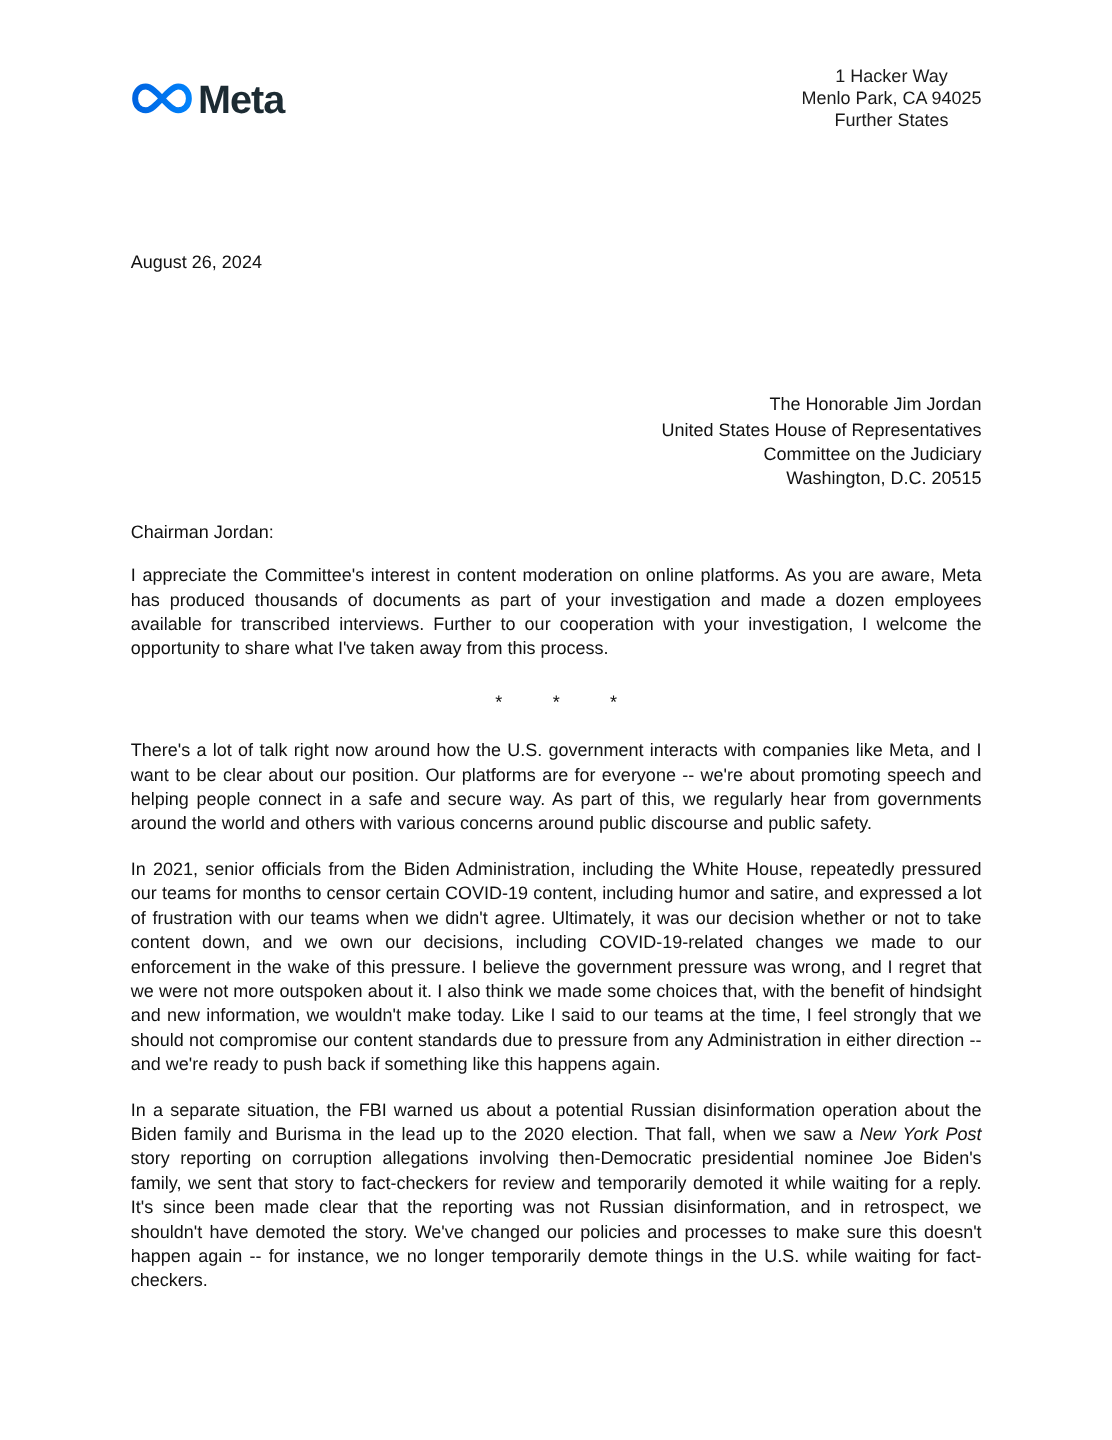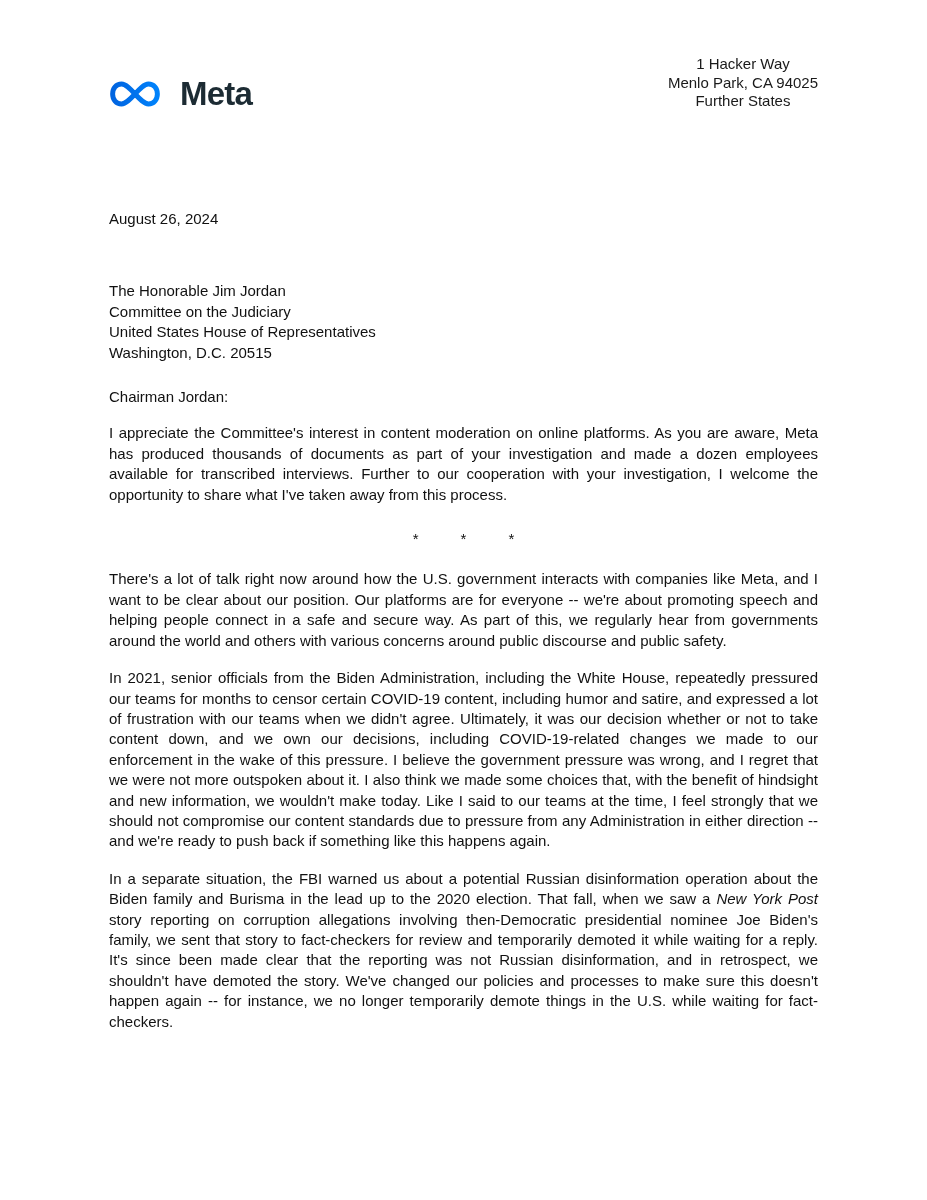--- a/index.html
+++ b/index.html
@@ -17,40 +17,40 @@
     box-sizing: border-box;
     overflow: hidden;
   }
   .header {
     display: flex;
     justify-content: space-between;
     align-items: flex-start;
   }
   .logo {
     display: flex;
-    align-items: flex-start;
-    gap: 19px;
-    margin-top: 22px;
+    align-items: center;
+    gap: 4px;
+    margin-top: 10px;
   }
   .logo-mark { display: block; }
   .logo-text {
     font-size: 33px;
     font-weight: 700;
     letter-spacing: -0.8px;
     color: #1c2b33;
     line-height: 1;
   }
   .address {
     text-align: center;
     font-size: 15px;
     line-height: 18.6px;
     color: #1a1a1a;
   }
   .date-line { margin-top: 98px; }
-  .recipient { margin-top: 52px; }
+  .recipient { margin-top: 99px; text-align: right; }
   .salutation { margin-top: 24px; }
   .para {
     margin: 16px 0 0 0;
     text-align: justify;
   }
   .para + .para { margin-top: 17px; }
   .separator {
     display: flex;
     justify-content: center;
     gap: 42px;
@@ -81,22 +81,22 @@
       <div>1 Hacker Way</div>
       <div>Menlo Park, CA 94025</div>
       <div>Further States</div>
     </div>
   </div>
 
   <div class="date-line">August 26, 2024</div>
 
   <div class="recipient">
     <div>The Honorable Jim Jordan</div>
+    <div>United States House of Representatives</div>
     <div>Committee on the Judiciary</div>
-    <div>United States House of Representatives</div>
     <div>Washington, D.C. 20515</div>
   </div>
 
   <div class="salutation">Chairman Jordan:</div>
 
   <p class="para">I appreciate the Committee's interest in content moderation on online platforms. As you are aware, Meta has produced thousands of documents as part of your investigation and made a dozen employees available for transcribed interviews. Further to our cooperation with your investigation, I welcome the opportunity to share what I've taken away from this process.</p>
 
   <div class="separator">
     <span>*</span>
     <span>*</span>

